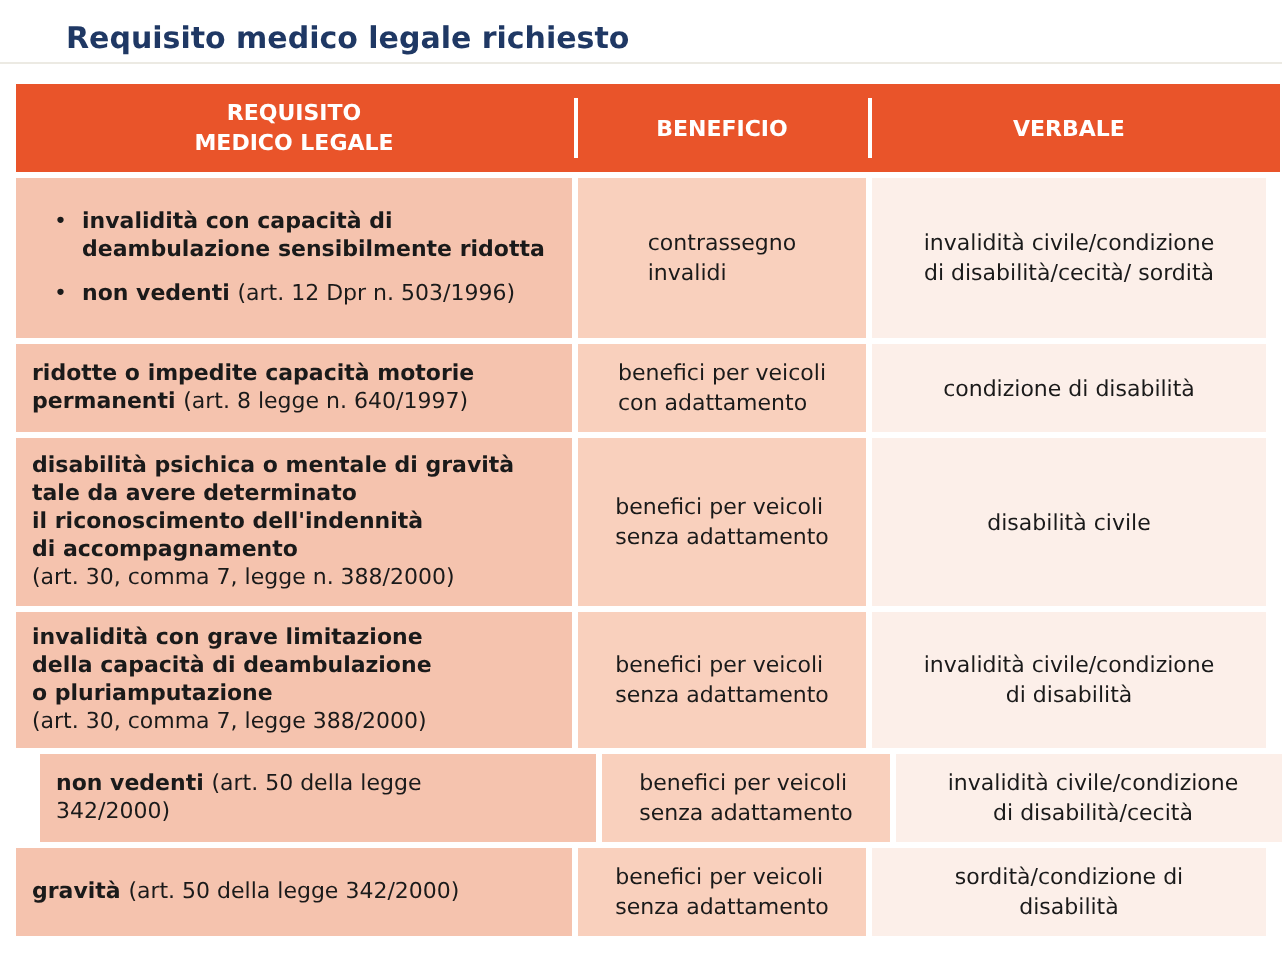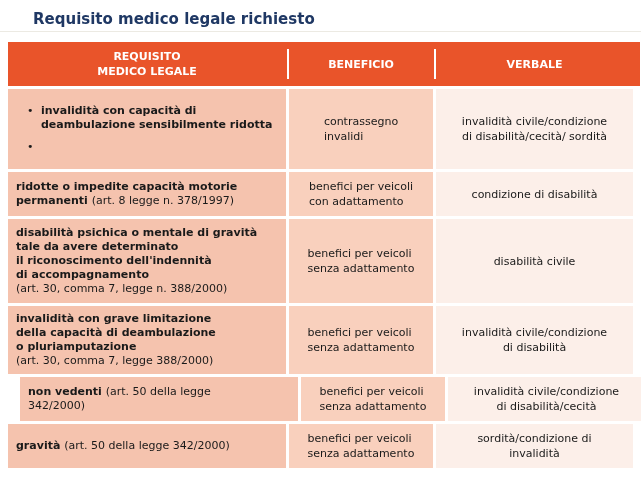--- a/index.html
+++ b/index.html
@@ -73,36 +73,37 @@
           <div class="cell c1">
             <div class="bullets">
               <div class="bullet-item">
                 <span class="bullet-marker">•</span>
                 <span class="segs"><b>invalidità con capacità di
 deambulazione sensibilmente ridotta
 </b></span>
               </div>
               <div class="bullet-item">
                 <span class="bullet-marker">•</span>
+                <span class="segs"><b>non vedenti </b><span>(art. 12 Dpr n. 503/1996)</span></span>
               </div>
             </div>
           </div>
           <div class="cell c2">
             <span class="ctext">contrassegno
 invalidi</span>
           </div>
           <div class="cell c3">
             <span class="ctext">invalidità civile/condizione
 di disabilità/cecità/ sordità</span>
           </div>
         </div>
         <div class="row row-2">
           <div class="cell c1">
             <span class="segs"><b>ridotte o impedite capacità motorie
-permanenti </b><span>(art. 8 legge n. 378/1997)</span></span>
+permanenti </b><span>(art. 8 legge n. 640/1997)</span></span>
           </div>
           <div class="cell c2">
             <span class="ctext">benefici per veicoli
 con adattamento</span>
           </div>
           <div class="cell c3">
             <span class="ctext">condizione di disabilità</span>
           </div>
         </div>
         <div class="row row-3">
@@ -154,18 +155,18 @@
         <div class="row row-6">
           <div class="cell c1">
             <span class="segs"><b>gravità </b><span>(art. 50 della legge 342/2000)</span></span>
           </div>
           <div class="cell c2">
             <span class="ctext">benefici per veicoli
 senza adattamento</span>
           </div>
           <div class="cell c3">
             <span class="ctext">sordità/condizione di
-invalidità</span>
+disabilità</span>
           </div>
         </div>
       </div>
   </div>
 </div>
 
 </body></html>

